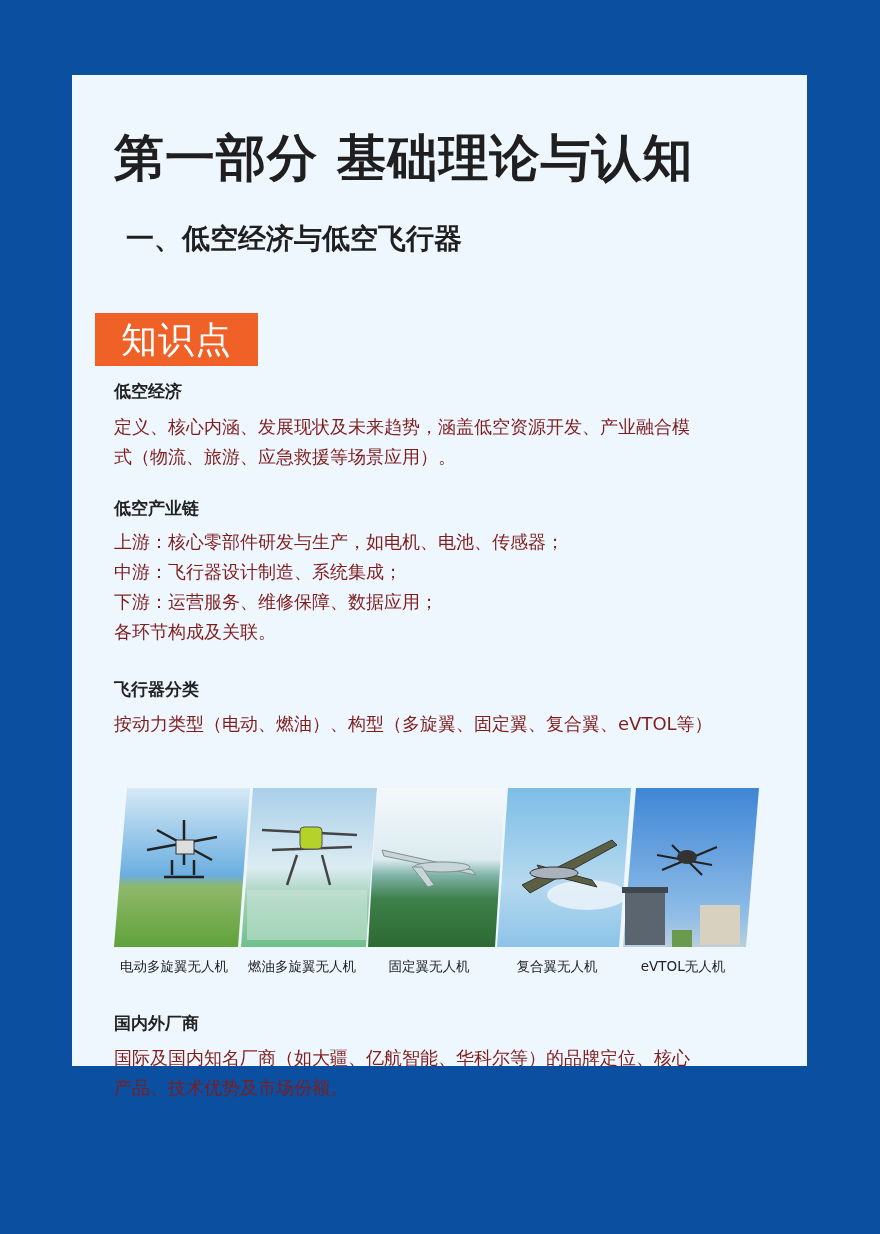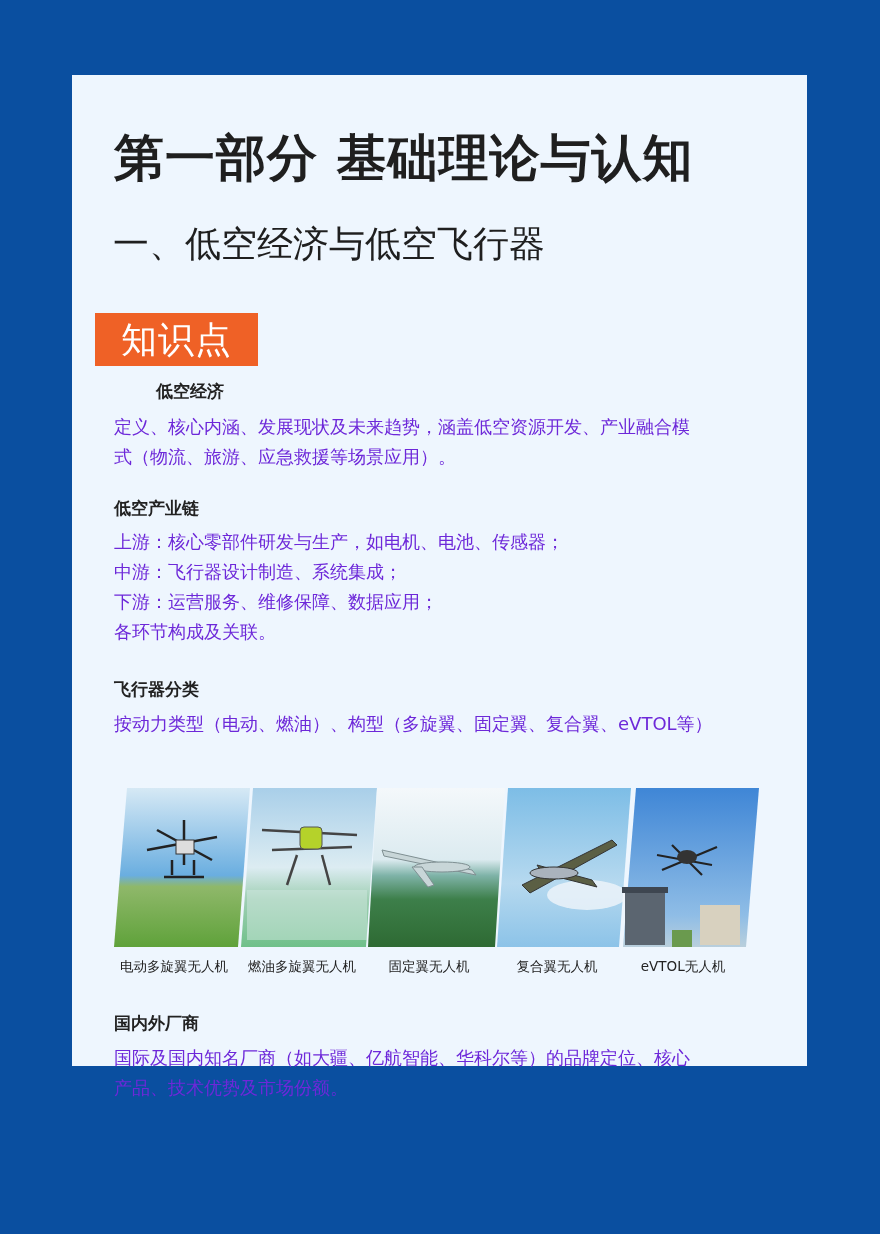--- a/index.html
+++ b/index.html
@@ -9,53 +9,53 @@
   }
   .card {
     position:absolute; left:72px; top:75px; width:735px; height:991px;
     background:#eef6fe;
   }
   .h1 {
     position:absolute; left:42px; top:50px; font-size:50px; font-weight:bold;
     color:#1f1f1f; letter-spacing:1px; white-space:nowrap;
   }
   .h2 {
-    position:absolute; left:41px; top:145px; font-size:36px; font-weight:normal;
+    position:absolute; left:54px; top:145px; font-size:28px; font-weight:bold;
     color:#1f1f1f; white-space:nowrap;
   }
   .badge {
     position:absolute; left:23px; top:238px; width:163px; height:53px;
     background:#ef6126; color:#fff; font-size:36px; line-height:53px;
     text-align:center; letter-spacing:1px;
   }
   .sec-title {
     position:absolute; left:42px; font-size:17px; font-weight:bold; color:#222;
     white-space:nowrap;
   }
   .body-text {
-    position:absolute; left:42px; width:660px; font-size:18px; color:#6d28d9;
+    position:absolute; left:42px; width:660px; font-size:18px; color:#7f1d1d;
     line-height:30px;
   }
   .body-text div { white-space:nowrap; }
   .strip { position:absolute; left:0; top:0; width:735px; height:1093px; pointer-events:none; }
   .caption {
     position:absolute; top:883px; font-size:13.5px; color:#222; white-space:nowrap;
     transform:translateX(-50%);
   }
 </style>
 </head>
 <body>
 
 <div class="card">
 
   <div class="h1">第一部分  基础理论与认知</div>
   <div class="h2">一、低空经济与低空飞行器</div>
   <div class="badge">知识点</div>
 
-  <div class="sec-title" style="top:305px;margin-left:42px;">低空经济</div>
+  <div class="sec-title" style="top:305px;">低空经济</div>
   <div class="body-text" style="top:337px;">
     <div>定义、核心内涵、发展现状及未来趋势，涵盖低空资源开发、产业融合模</div>
     <div>式（物流、旅游、应急救援等场景应用）。</div>
   </div>
 
   <div class="sec-title" style="top:422px;">低空产业链</div>
   <div class="body-text" style="top:453px;font-family:Liberation Mono, monospace;">
     <div>上游：核心零部件研发与生产，如电机、电池、传感器；</div>
     <div>中游：飞行器设计制造、系统集成；</div>
     <div>下游：运营服务、维修保障、数据应用；</div>

